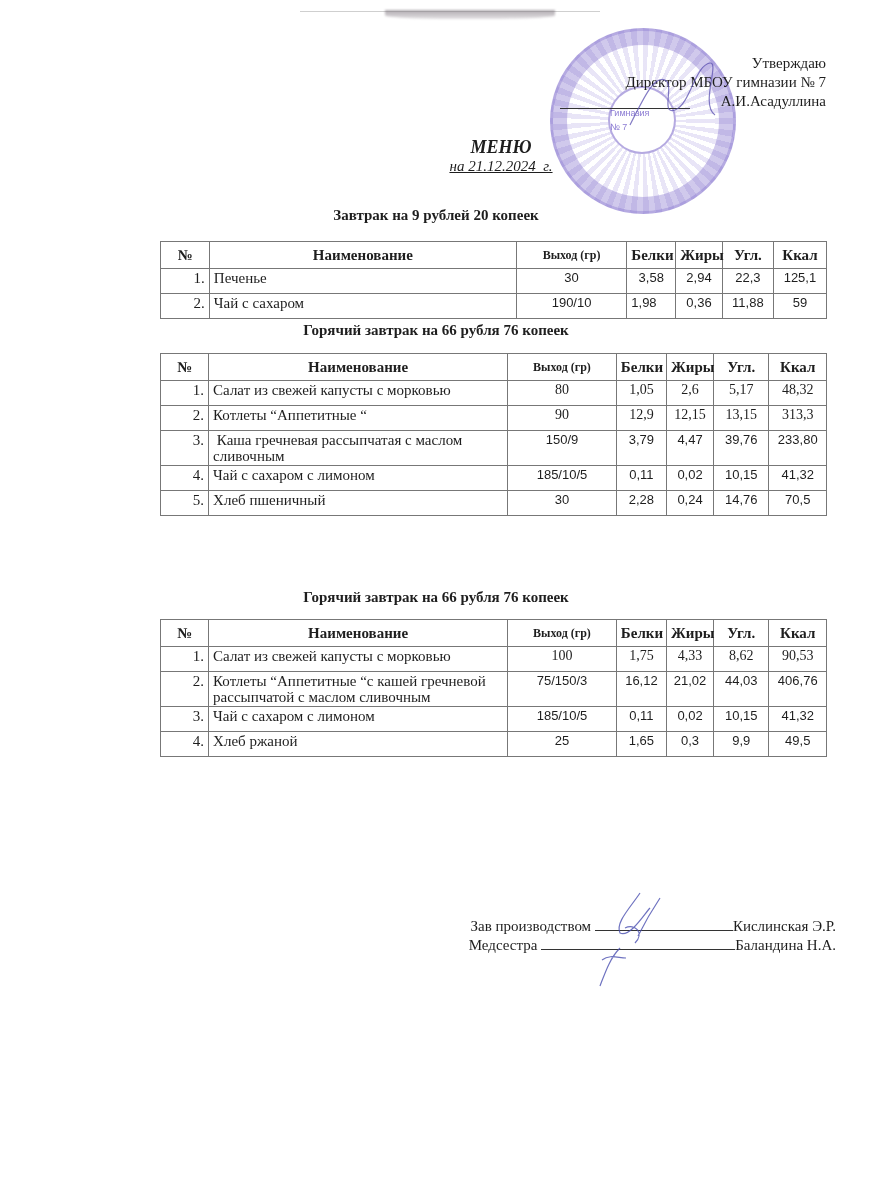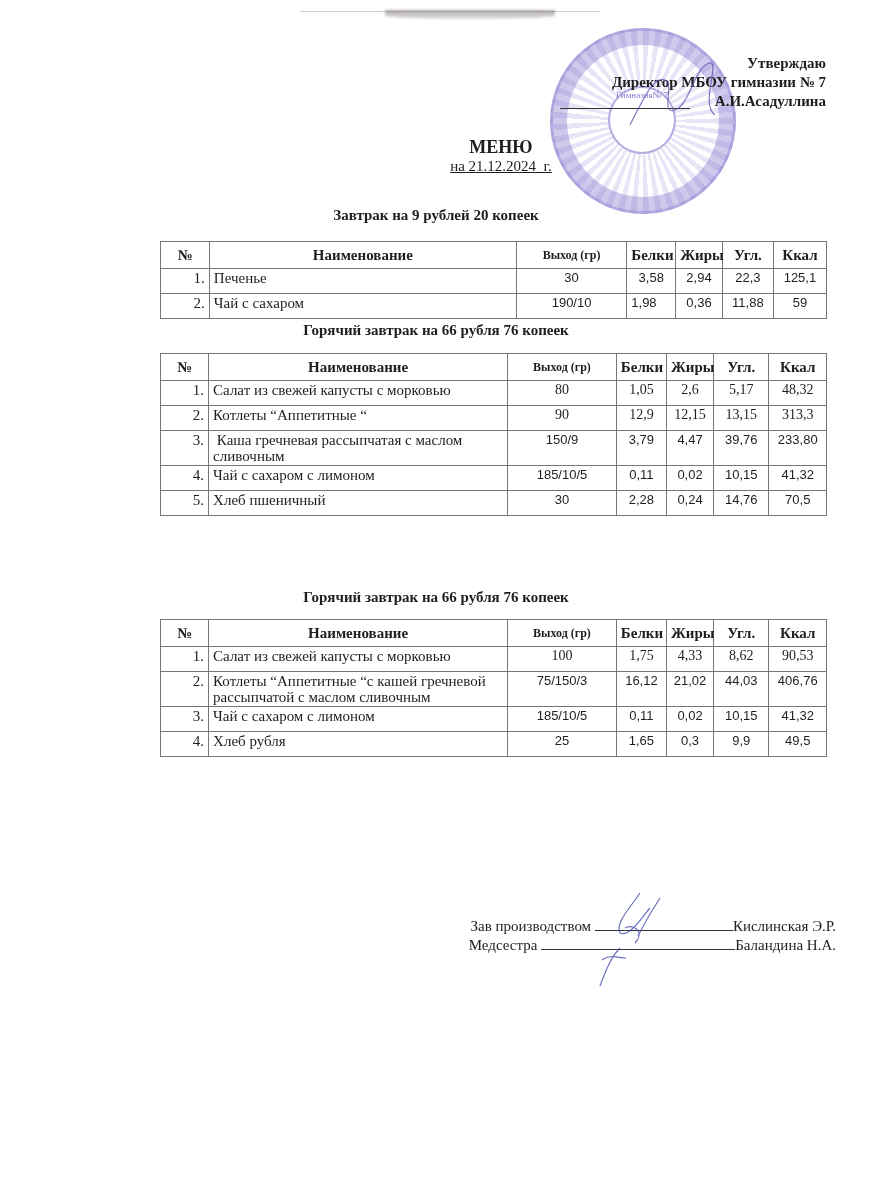--- a/index.html
+++ b/index.html
@@ -7,36 +7,36 @@
     width:872px; height:1200px; background:#ffffff; position:relative; overflow:hidden;
     font-family:"Liberation Serif", "DejaVu Serif", serif; color:#1e1e1e;
   }
   .scan-smudge {
     position:absolute; left:385px; top:10px; width:170px; height:9px;
     background:linear-gradient(180deg, rgba(110,100,110,0.55), rgba(150,140,150,0.25));
     border-radius:0 0 40% 40%; filter:blur(1px);
   }
   .scan-line { position:absolute; left:300px; top:11px; width:300px; height:1px; background:#cfcfcf; }
   .approval {
-    position:absolute; right:46px; top:54px; text-align:right; font-size:15px; line-height:19px;font-weight:bold;
+    position:absolute; right:46px; top:54px; text-align:right; font-size:15px; line-height:19px;
   }
   .stamp {
     position:absolute; left:550px; top:28px; width:180px; height:180px; border-radius:50%;
     border:3px solid rgba(120,100,200,0.55);
     box-shadow: inset 0 0 0 12px rgba(255,255,255,0), inset 0 0 0 14px rgba(120,100,200,0.35);
     background: repeating-conic-gradient(rgba(130,110,210,0.18) 0deg 4deg, transparent 4deg 8deg);
   }
   .stamp-inner {
     position:absolute; left:55px; top:55px; width:64px; height:64px; border-radius:50%;
     border:2px solid rgba(120,100,200,0.55); background:#fff;
     font-size:9px; color:rgba(110,90,200,0.8); text-align:left; line-height:14px;
-    display:flex; justify-content:center; font-family:Liberation Serif, serif;
+    display:flex; flex-direction:column; justify-content:center; font-family:Liberation Sans, sans-serif;
   }
   .sig-line-top { position:absolute; left:560px; top:108px; width:130px; border-top:1px solid #333; }
-  .title-block { position:absolute; left:0; width:872px; top:137px; text-align:center; }
+  .title-block { position:absolute; left:0; width:872px; top:137px; text-align:center;font-style:italic; }
   .menu-title { font-weight:bold; font-size:18px; line-height:20px; margin-left:130px; }
   .menu-date { font-size:15px; line-height:18px; margin-left:130px; }
   .menu-date u { text-decoration:underline; }
   .section-heading {
     position:absolute; left:0; width:872px; text-align:center; font-weight:bold; font-size:15px;
     font-family:"Liberation Serif", serif;
   }
   table.menu {
     position:absolute; left:160px; border-collapse:collapse; width:667px; table-layout:fixed;
     font-size:14px;
@@ -249,21 +249,21 @@
       <td class="c-num">3.</td>
       <td class="c-name">Чай с сахаром с лимоном</td>
       <td class="c-val">185/10/5</td>
       <td class="c-val">0,11</td>
       <td class="c-val">0,02</td>
       <td class="c-val">10,15</td>
       <td class="c-val">41,32</td>
     </tr>
     <tr class="r">
       <td class="c-num">4.</td>
-      <td class="c-name">Хлеб рубля</td>
+      <td class="c-name">Хлеб ржаной</td>
       <td class="c-val">25</td>
       <td class="c-val">1,65</td>
       <td class="c-val">0,3</td>
       <td class="c-val">9,9</td>
       <td class="c-val">49,5</td>
     </tr>
   </tbody>
 </table>
 
 <div class="signatures">

